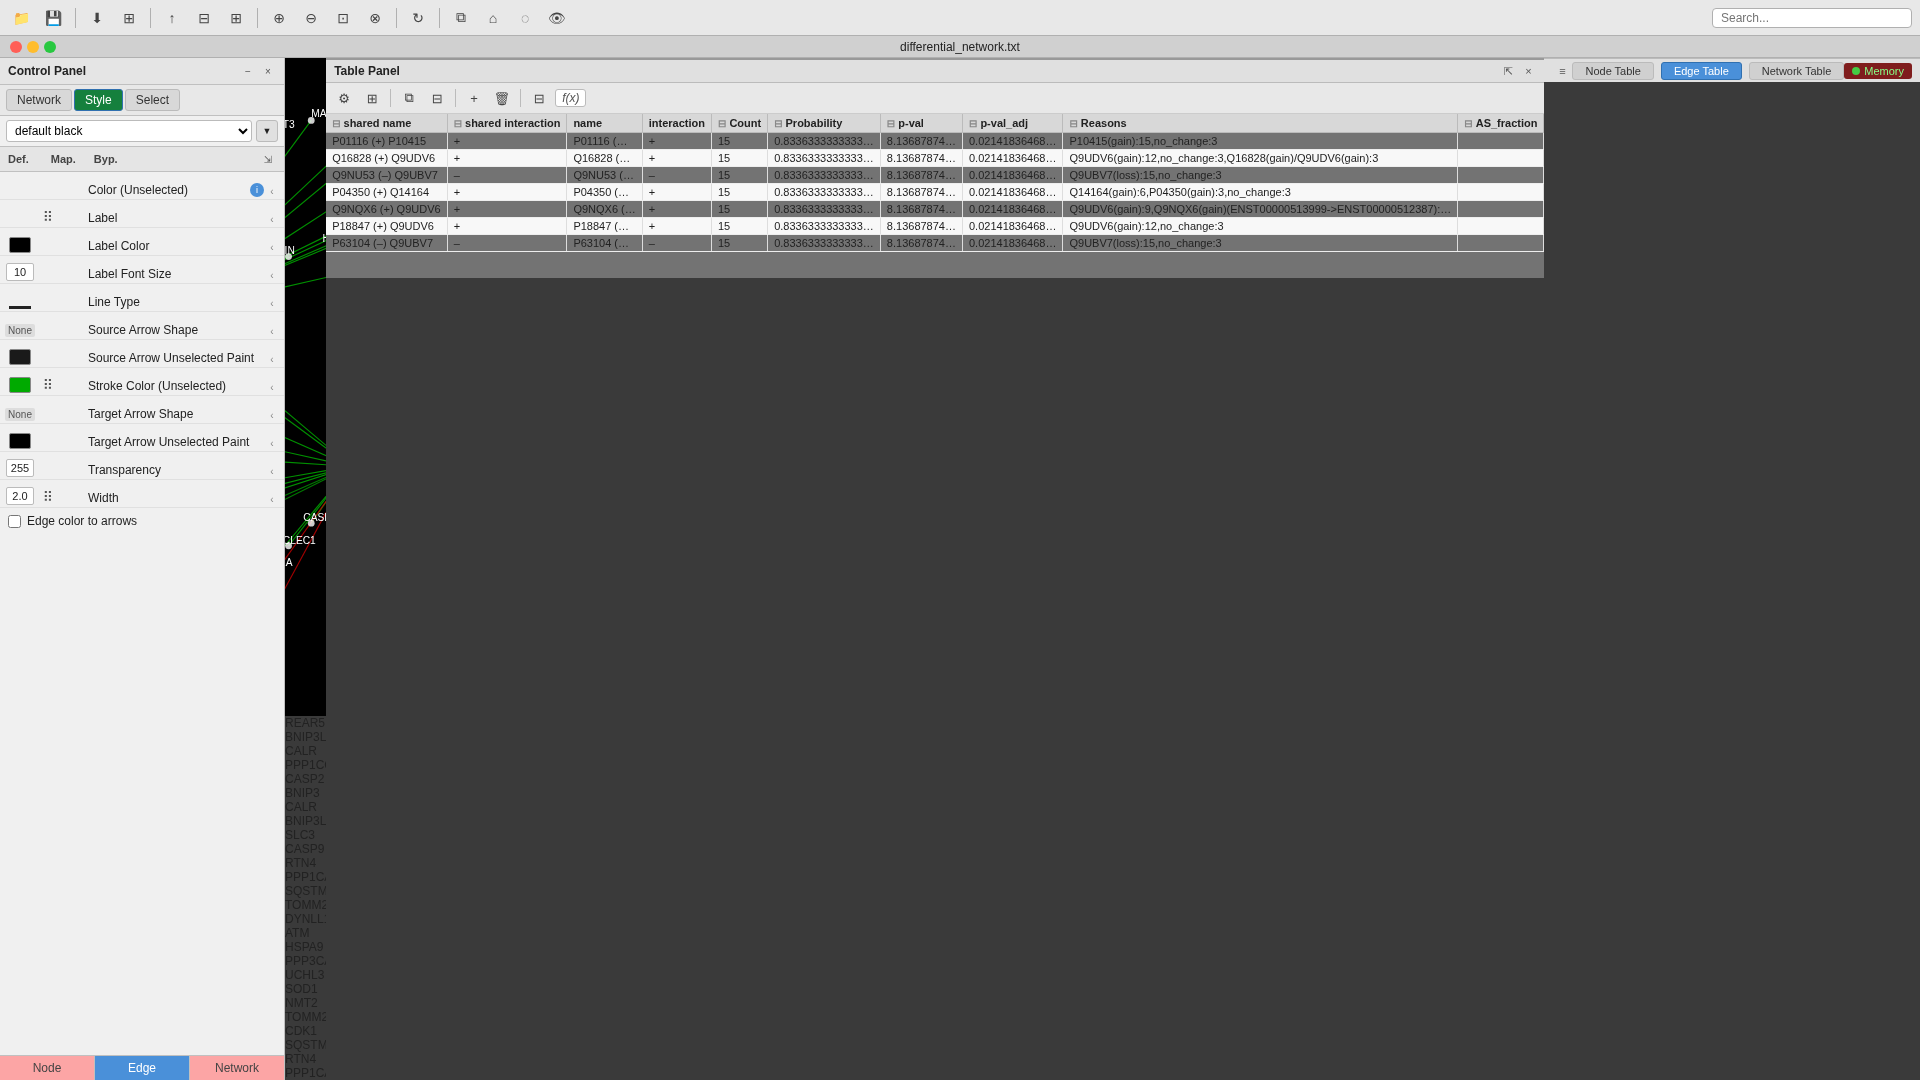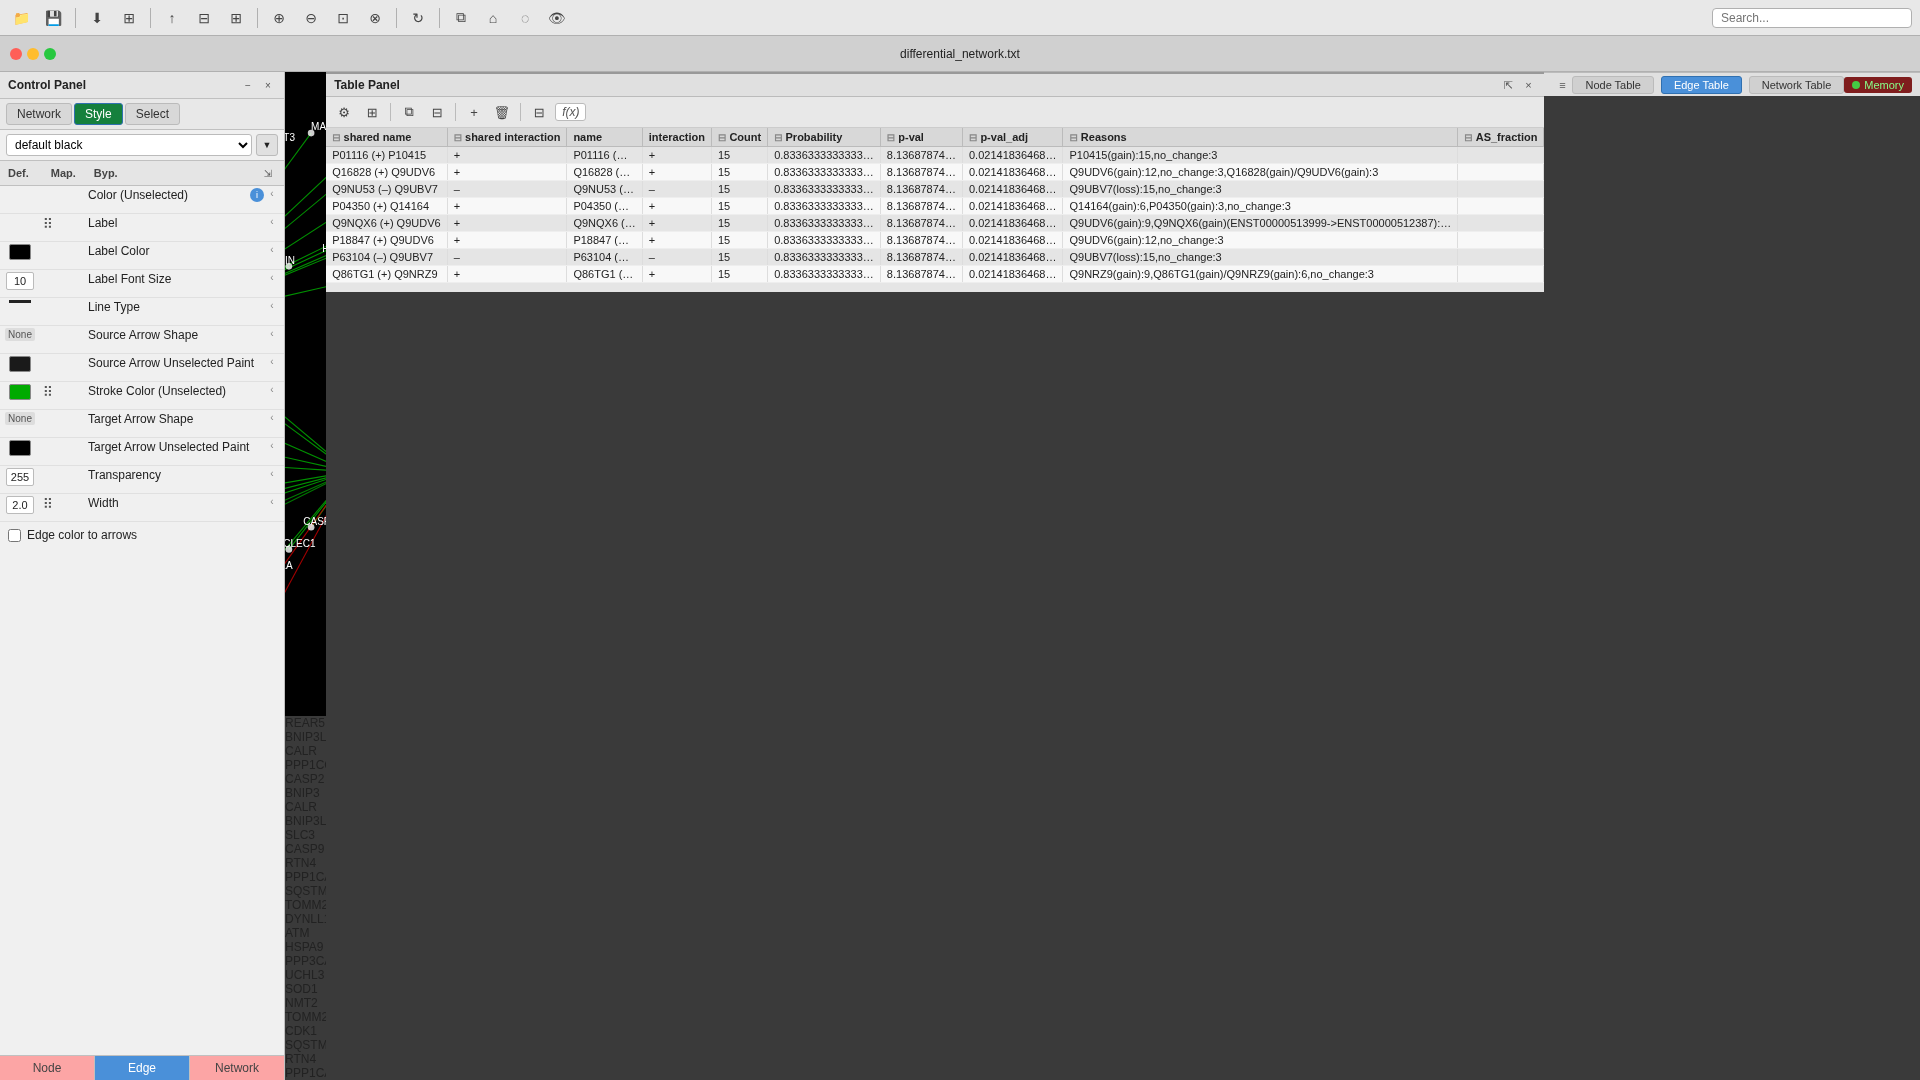--- a/index.html
+++ b/index.html
@@ -42,21 +42,21 @@
       border-radius: 4px;
       padding: 2px 8px;
       width: 200px;
       font-size: 12px;
       color: #888;
     }
 
     
     #titlebar {
       background: #d0d0d0;
-      height: 36px;
+      height: 22px;
       display: flex;
       align-items: center;
       justify-content: center;
       font-size: 12px;
       font-weight: 500;
       color: #222;
       border-bottom: 1px solid #b0b0b0;
       flex-shrink: 0;
       position: relative;
     }
@@ -165,21 +165,21 @@
       cursor: pointer;
     }
 
     #props-list {
       flex: 1;
       overflow-y: auto;
     }
 
     .prop-row {
       display: flex;
-      align-items: flex-start;
+      align-items: flex-end;
       padding: 2px 4px;
       border-bottom: 1px solid #e0e0e0;
       min-height: 28px;
     }
 
     .prop-def { width: 32px; display: flex; align-items: center; justify-content: center; }
     .prop-map { width: 24px; display: flex; align-items: center; justify-content: center; }
     .prop-byp { width: 24px; display: flex; align-items: center; justify-content: center; }
     .prop-name { flex: 1; font-size: 12px; color: #222; padding-left: 4px; }
     .prop-arrow { width: 16px; display: flex; align-items: center; justify-content: center; color: #888; font-size: 10px; }
@@ -255,21 +255,21 @@
     }
 
     #network-svg {
       width: 100%;
       height: 100%;
     }
 
     
     #table-panel {
       height: 220px;
-      background: #e5e5e5;
+      background: #737373;
       border-top: 2px solid #999;
       display: flex;
       flex-direction: column;
       flex-shrink: 0;
     }
 
     #table-panel-header {
       display: flex;
       align-items: center;
       justify-content: space-between;
@@ -1131,32 +1131,20 @@
     <td>–</td>
     <td>P63104 (…</td>
     <td>–</td>
     <td>15</td>
     <td>0.8336333333333…</td>
     <td>8.13687874…</td>
     <td>0.02141836468…</td>
     <td>Q9UBV7(loss):15,no_change:3</td>
     <td></td>
   </tr>
-            <tr>
-    <td>Q86TG1 (+) Q9NRZ9</td>
-    <td>+</td>
-    <td>Q86TG1 (…</td>
-    <td>+</td>
-    <td>15</td>
-    <td>0.8336333333333…</td>
-    <td>8.13687874…</td>
-    <td>0.02141836468…</td>
-    <td>Q9NRZ9(gain):9,Q86TG1(gain)/Q9NRZ9(gain):6,no_change:3</td>
-    <td></td>
-  </tr>
           </tbody>
         </table>
       </div>
     </div>
 
     <div id="status-bar">
       <div class="sb-left">
         <div class="sb-icon">≡</div>
       </div>
       <div class="table-tabs">

